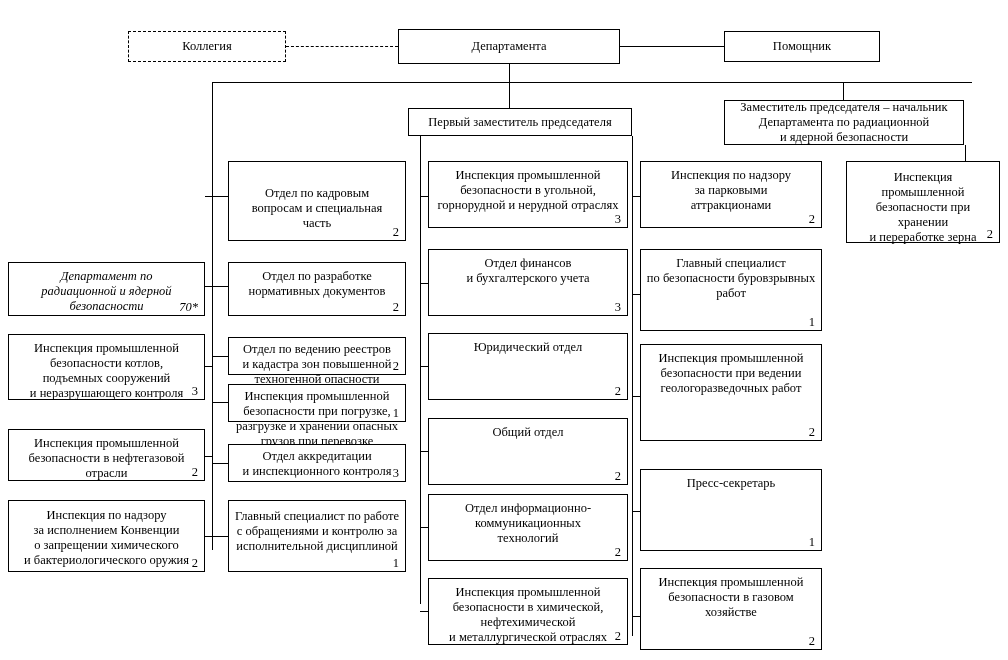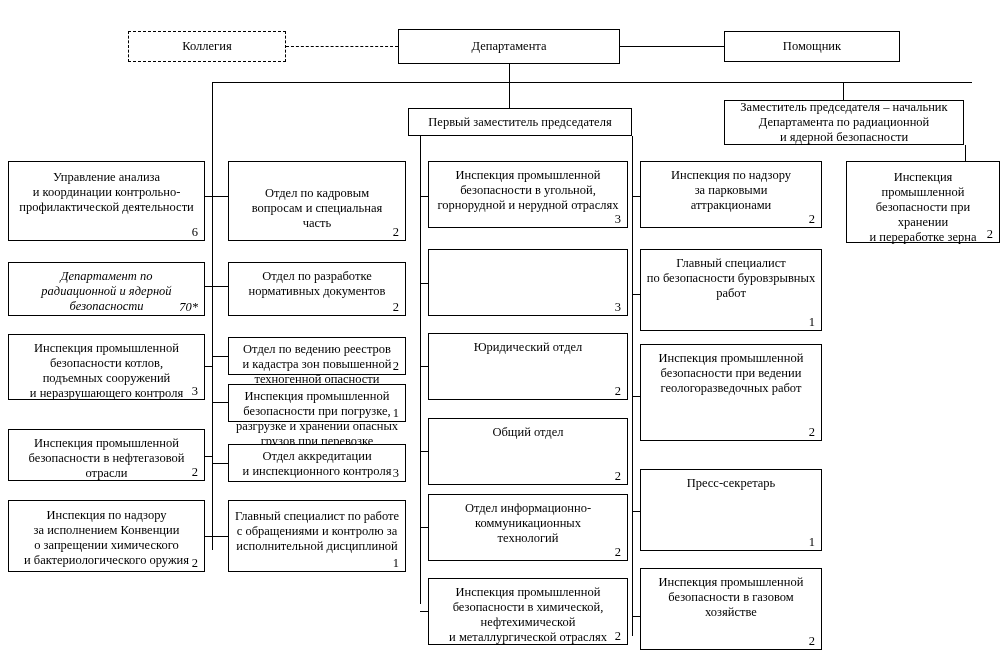--- a/index.html
+++ b/index.html
@@ -111,40 +111,34 @@
   <div class="line h" style="left:632px; top:610px; width:8px;"></div>
 
   <div class="box dashed" style="left:128px; top:25px; width:158px; height:31px;">
     <div class="txt">Коллегия</div>
   </div>
 
   <div class="box" style="left:398px; top:23px; width:222px; height:35px;">
     <div class="txt">Департамента</div>
   </div>
 
-  <div class="box" style="left:724px; top:25px; width:176px; height:31px;">
+  <div class="box" style="left:724px; top:25px; width:156px; height:31px;">
     <div class="txt">Помощник</div>
   </div>
 
   <div class="box" style="left:724px; top:94px; width:240px; height:45px;">
     <div class="txt">Заместитель председателя – начальник
 Департамента по радиационной
 и ядерной безопасности</div>
   </div>
 
   <div class="box" style="left:408px; top:102px; width:224px; height:28px;">
     <div class="txt">Первый заместитель председателя</div>
   </div>
 
-  <div class="box" style="left:8px; top:155px; width:197px; height:80px; justify-content:flex-start; padding-top:8px;">
-    <div class="txt">Управление анализа
-и координации контрольно-
-профилактической деятельности</div>
-    <div class="num">6</div>
-  </div>
 
   <div class="box" style="left:8px; top:256px; width:197px; height:54px; justify-content:flex-start; padding-top:6px;font-style:italic;">
     <div class="txt">Департамент по
 радиационной и ядерной
 безопасности</div>
     <div class="num">70*</div>
   </div>
 
   <div class="box" style="left:8px; top:328px; width:197px; height:66px; justify-content:flex-start; padding-top:6px;">
     <div class="txt">Инспекция промышленной
@@ -212,20 +206,22 @@
   </div>
 
   <div class="box" style="left:428px; top:155px; width:200px; height:67px; justify-content:flex-start; padding-top:6px;">
     <div class="txt">Инспекция промышленной
 безопасности в угольной,
 горнорудной и нерудной отраслях</div>
     <div class="num">3</div>
   </div>
 
   <div class="box" style="left:428px; top:243px; width:200px; height:67px; justify-content:flex-start; padding-top:6px;">
+    <div class="txt">Отдел финансов
+и бухгалтерского учета</div>
     <div class="num">3</div>
   </div>
 
   <div class="box" style="left:428px; top:327px; width:200px; height:67px; justify-content:flex-start; padding-top:6px;">
     <div class="txt">Юридический отдел</div>
     <div class="num">2</div>
   </div>
 
   <div class="box" style="left:428px; top:412px; width:200px; height:67px; justify-content:flex-start; padding-top:6px;">
     <div class="txt">Общий отдел</div>

